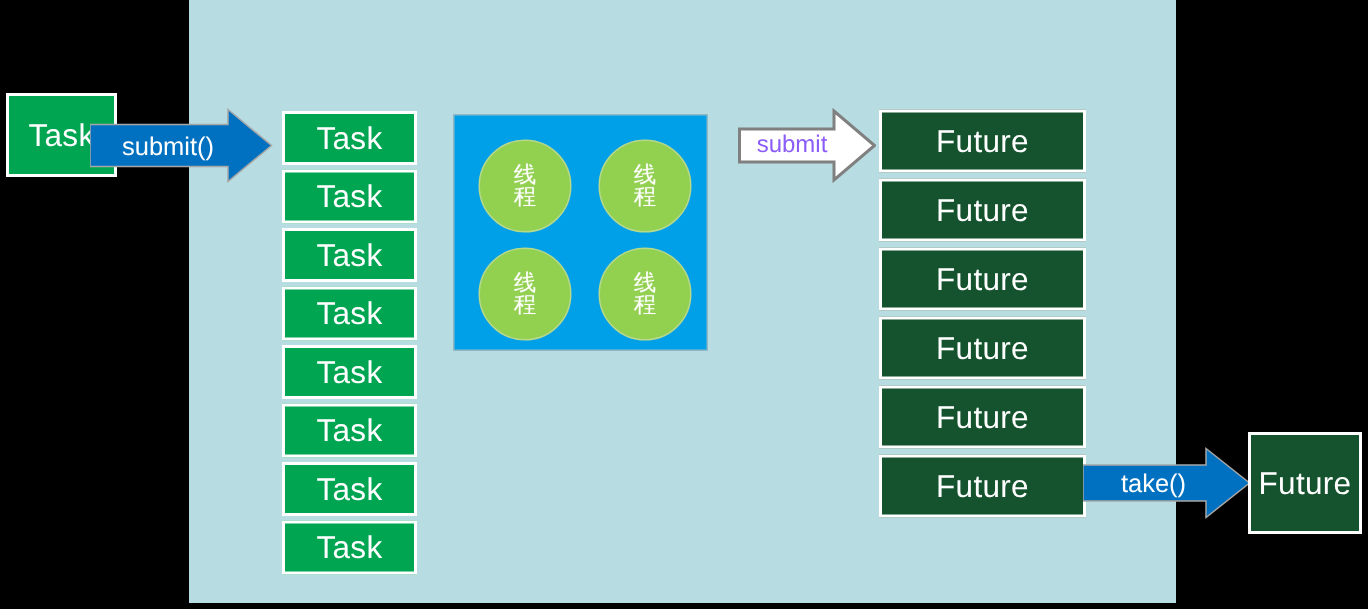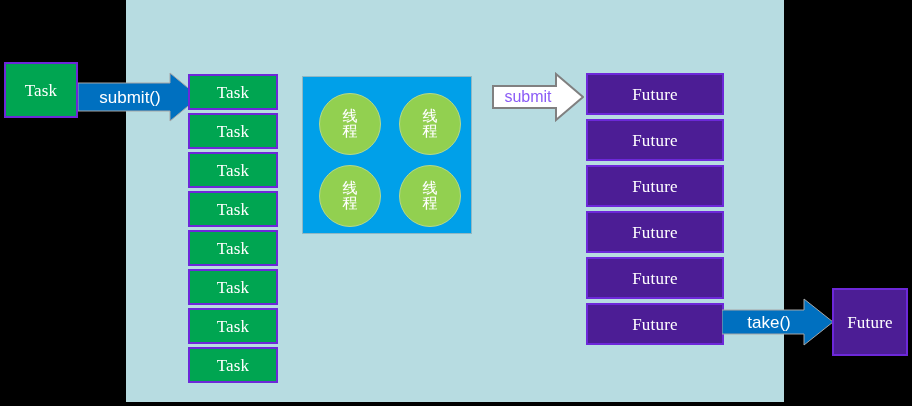--- a/index.html
+++ b/index.html
@@ -23,36 +23,35 @@
     top: 0px;
     width: 658px;
     height: 402px;
     background: #B7DCE1;
   }
 
   
   .flow-box {
     position: absolute;
     box-sizing: border-box;
-    border: 2px solid #6d28d9;
+    border: 2px solid #ffffff;
     color: #FFFFFF;
     display: flex;
     align-items: center;
     justify-content: center;
-    font-size: 17px;
+    font-size: 21px;
     letter-spacing: 0.2px;
     line-height: 1;
     white-space: nowrap;
-    font-family: Liberation Serif, serif;
   }
   .task-box {
     background: #00A551;
   }
   .future-box {
-    background: #4c1d95;
+    background: #14532d;
   }
 
   
   #source-task {
     left: 4px;
     top: 62px;
     width: 74px;
     height: 56px;
   }
 
@@ -122,21 +121,21 @@
     display: flex;
     align-items: center;
     justify-content: center;
     white-space: nowrap;
     line-height: 1;
     pointer-events: none;
   }
 
   
   #arrow-submit-call {
-    left: 78px;
+    left: 60px;
     top: 72px;
     width: 122px;
     height: 50px;
   }
   #arrow-submit-call .arrow-label {
     left: 0; top: 0; width: 104px; height: 50px;
     color: #FFFFFF;
     font-size: 17px;
   }
 

